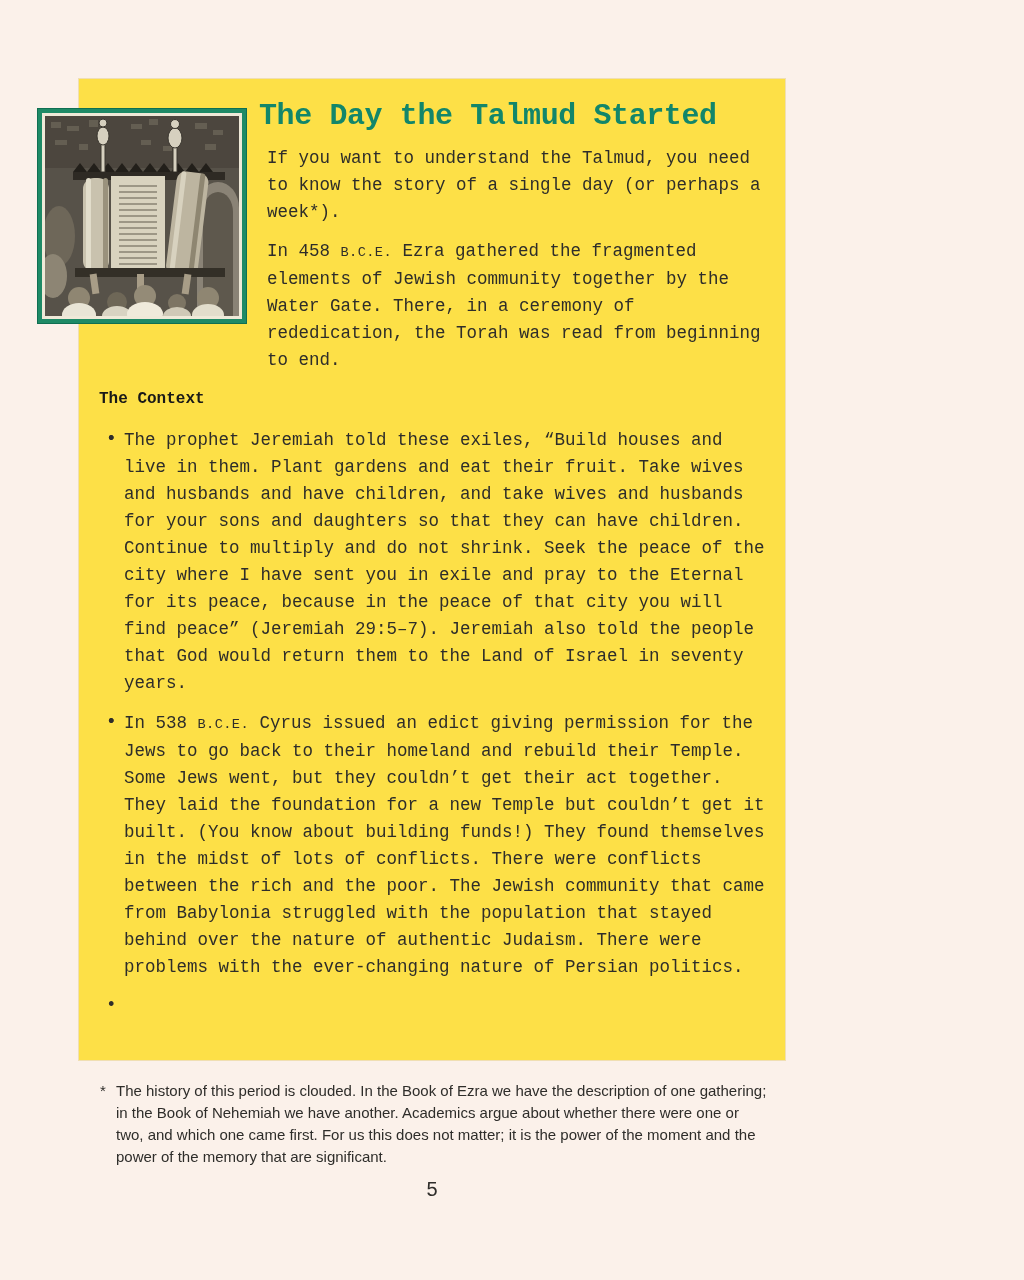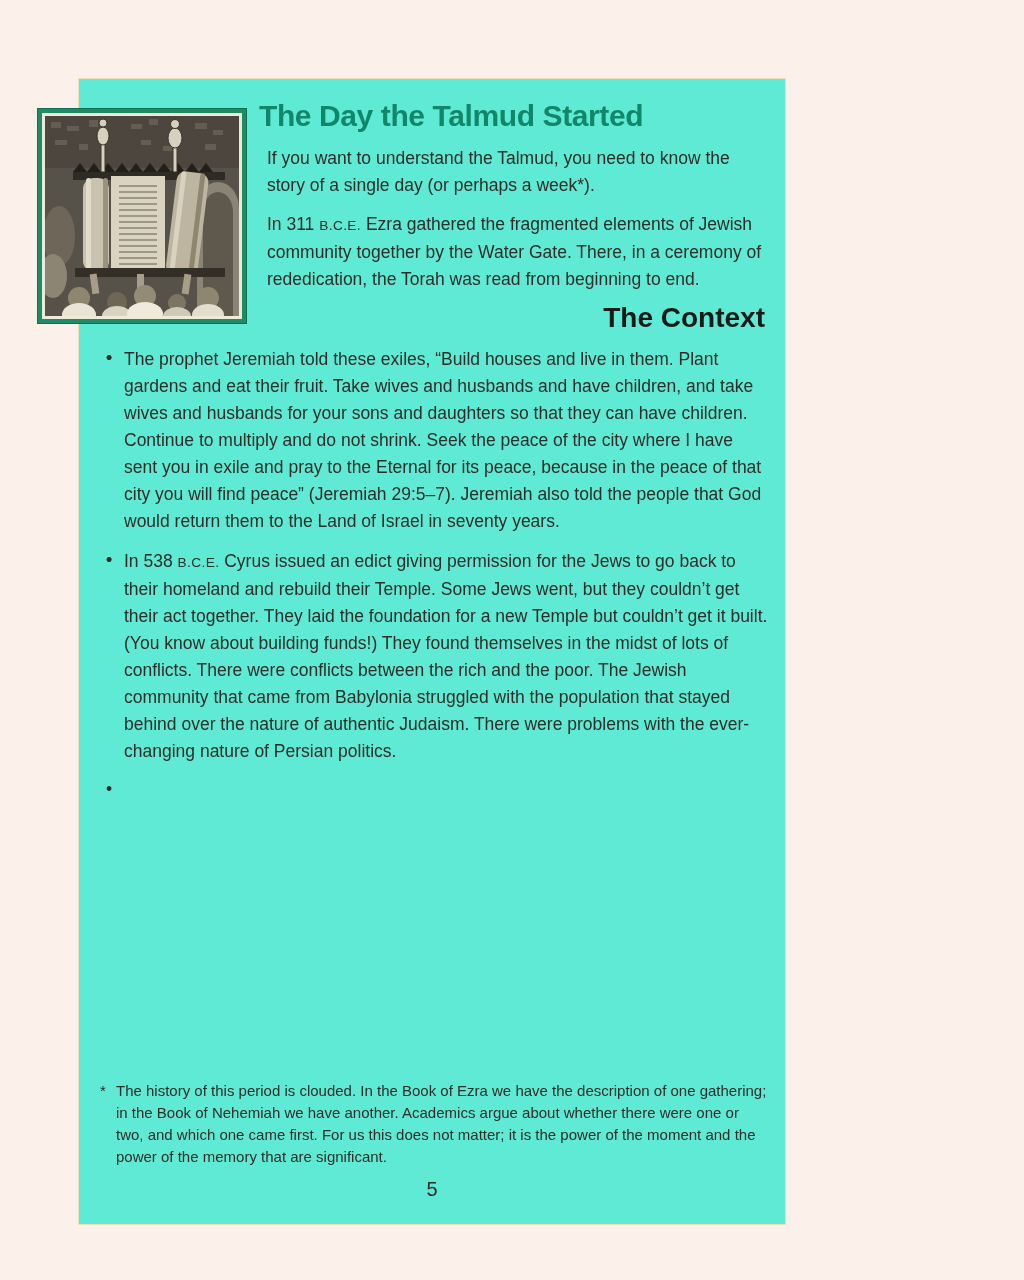--- a/index.html
+++ b/index.html
@@ -7,24 +7,25 @@
     width: 1024px; height: 1280px;
     position: relative;
     background: #fbf1ea;
     font-family: "Liberation Sans", sans-serif;
     color: #2e2d2a;
     overflow: hidden;
   }
   .panel {
     position: absolute;
     left: 78px; top: 78px;
-    width: 708px; height: 1147px;
-    background: #5eead4;
+    width: 708px; height: 983px;
+    background: #fde047;
     border: 1px solid #f0dfb3;
     box-sizing: border-box;
+    font-family: Liberation Mono, monospace;
   }
   .photo-frame {
     position: absolute;
     left: -41px; top: 30px;
     width: 194px; height: 200px;
     border: 4px solid #1e8a66;
     outline: 1px solid #0f6f52;
     background: #efe9d8;
     padding: 3px;
   }
@@ -38,22 +39,22 @@
     font-size: 30px;
     line-height: 34px;
     font-weight: bold;
     color: #12866a;
     letter-spacing: -0.4px;
     margin: 0 0 12px 0;
   }
   .body-text { font-size: 17.5px; line-height: 27px; }
   .intro p { margin: 0 0 11px 8px; }
   .section-heading {
-    text-align: right;
-    font-size: 28px;
+    text-align: left;
+    font-size: 16px;
     line-height: 28px;
     font-weight: bold;
     color: #191918;
     margin: 8px 20px 0 20px;
   }
   ul.bullets {
     list-style: none;
     margin: 14px 16px 0 27px;
     padding: 0;
   }
@@ -167,21 +168,21 @@
         <circle cx="163" cy="182" r="11" fill="#8f8672"></circle>
         <ellipse cx="163" cy="199" rx="16" ry="11" fill="#e2ddcc"></ellipse>
       </g>
     </svg>
   </div>
 
   <div class="header">
     <h1 class="title">The Day the Talmud Started</h1>
     <div class="intro body-text">
       <p><span>If you want to understand the Talmud, you need to know the story of a single day (or perhaps a week*).</span><span class="era"></span><span></span></p>
-      <p><span>In 311 </span><span class="era">B.C.E.</span><span> Ezra gathered the fragmented elements of Jewish community together by the Water Gate. There, in a ceremony of rededication, the Torah was read from beginning to end.</span></p>
+      <p><span>In 458 </span><span class="era">B.C.E.</span><span> Ezra gathered the fragmented elements of Jewish community together by the Water Gate. There, in a ceremony of rededication, the Torah was read from beginning to end.</span></p>
     </div>
   </div>
 
   <h2 class="section-heading">The Context</h2>
 
   <ul class="bullets body-text">
     <li>
       <span class="dot">•</span>
     </li>
     <li>

